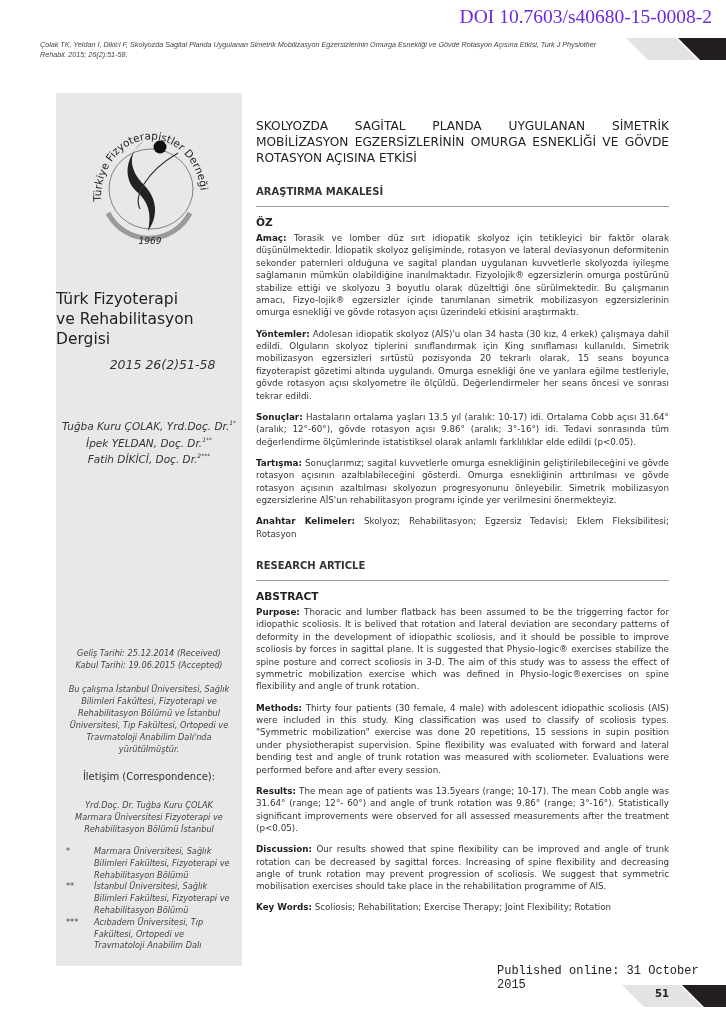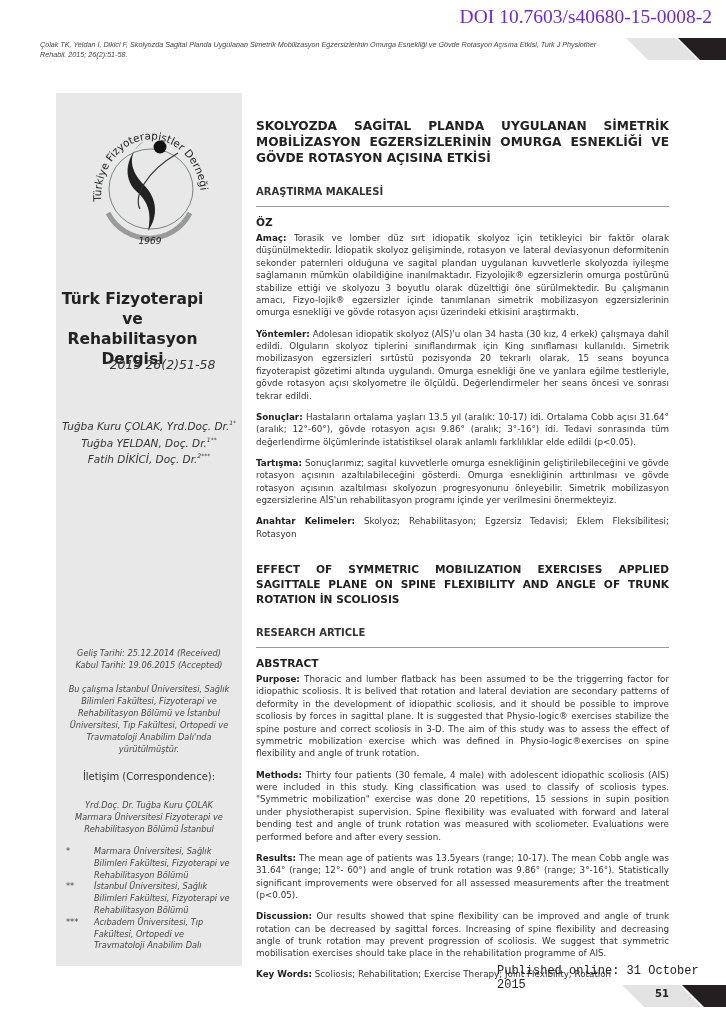--- a/index.html
+++ b/index.html
@@ -4,39 +4,39 @@
 <style>
   html, body { margin:0; padding:0; }
   body { width:726px; height:1024px; background:#fff; position:relative; overflow:hidden;
          font-family:"DejaVu Sans", sans-serif; color:#222; }
   .doi { position:absolute; top:6px; right:14px; font-family:"Liberation Serif", serif; font-size:19.5px; color:#6d28d9; }
   .citation { position:absolute; top:40px; left:40px; width:570px; font-family:"Liberation Sans", sans-serif;
               font-style:italic; font-size:7.2px; line-height:10px; color:#444; }
   .hdr-deco { position:absolute; top:38px; right:0; width:100px; height:22px; }
   .sidebar { position:absolute; left:56px; top:93px; width:186px; height:873px; background:#e8e8e8; }
   .logo { position:absolute; left:22px; top:8px; width:144px; height:150px; }
-  .journal-title { position:absolute; top:196px; left:0; width:153px; text-align:center;
-                   font-family:"DejaVu Sans", sans-serif; font-weight:bold; font-size:15.5px; line-height:20px; color:#222; }
+  .journal-title { position:absolute; top:196px; left:0; width:153px; 
+                   font-family:"DejaVu Sans", sans-serif; font-weight:normal; font-size:15.5px; line-height:20px; color:#222; }
   .journal-issue { position:absolute; top:264px; left:0; width:213px; text-align:center; font-style:italic;
                    font-size:12.5px; color:#333; font-family:"DejaVu Sans", sans-serif; }
   .authors { position:absolute; top:323px; left:0; width:186px; text-align:center; font-style:italic;
              font-size:10.5px; line-height:14px; color:#333; font-family:"DejaVu Sans", sans-serif; }
   .authors sup { font-size:6px; }
   .side-small { font-family:"DejaVu Sans", sans-serif; font-style:italic; font-size:8.2px; line-height:12px;
                 color:#444; text-align:center; position:absolute; left:4px; width:178px; }
   .dates { top:554px; }
   .conducted { top:590px; }
   .corr-head { top:678px; font-style:normal; font-size:10px; color:#333; }
   .corr-body { top:706px; }
   .affils { position:absolute; top:753px; left:10px; width:170px; font-family:"DejaVu Sans", sans-serif;
             font-style:italic; font-size:8.2px; line-height:11.8px; color:#444; }
   .affil { display:flex; }
   .affil .mark { width:28px; flex:none; font-style:normal; }
   .main { position:absolute; left:256px; top:118px; width:413px; font-family:"DejaVu Sans", sans-serif; }
-  .title { font-weight:bold; font-size:12.2px; line-height:16px; color:#222; text-align:justify; text-align-last:left; margin:0; }
+  .title { font-weight:normal; font-size:12.2px; line-height:16px; color:#222; text-align:justify; text-align-last:left; margin:0; }
   .title.en { font-size:10.6px; line-height:15px; }
   .article-type { font-weight:bold; font-size:10px; color:#333; margin-top:20px; }
   .rule { height:0; border-top:1.5px solid #999; margin-top:9px; }
   .sec-head { font-weight:bold; font-size:10.6px; color:#222; margin-top:9px; }
   .para { font-size:8.75px; line-height:12.4px; color:#333; text-align:justify; margin-top:4px; }
   .para b { color:#222; }
   .published { position:absolute; top:964px; left:497px; font-family:Liberation Mono, monospace; font-size:12px; color:#222; }
   .footer-deco { position:absolute; top:985px; right:0; width:104px; height:22px; }
   .page-num { position:absolute; top:988px; left:655px; font-weight:bold; font-size:10px; color:#222;
               font-family:"DejaVu Sans", sans-serif; }
@@ -70,21 +70,21 @@
 
   <div class="journal-title">
     <div>Türk Fizyoterapi</div>
     <div>ve Rehabilitasyon</div>
     <div>Dergisi</div>
   </div>
   <div class="journal-issue">2015 26(2)51-58</div>
 
   <div class="authors">
     <div><span>Tuğba Kuru ÇOLAK, Yrd.Doç. Dr.</span><sup>1*</sup></div>
-    <div><span>Tuğba YELDAN, Doç. Dr.</span><sup>1**</sup></div>
+    <div><span>İpek YELDAN, Doç. Dr.</span><sup>1**</sup></div>
     <div><span>Fatih DİKİCİ, Doç. Dr.</span><sup>2***</sup></div>
   </div>
 
   <div class="side-small dates">
     <div>Geliş Tarihi: 25.12.2014 (Received)</div>
     <div>Kabul Tarihi: 19.06.2015 (Accepted)</div>
   </div>
   <div class="side-small conducted">Bu çalışma İstanbul Üniversitesi, Sağlık Bilimleri Fakültesi, Fizyoterapi ve Rehabilitasyon Bölümü ve İstanbul Üniversitesi, Tıp Fakültesi, Ortopedi ve Travmatoloji Anabilim Dalı'nda yürütülmüştür.</div>
   <div class="side-small corr-head">İletişim (Correspondence):</div>
   <div class="side-small corr-body">
@@ -113,21 +113,20 @@
   <h1 class="title">SKOLYOZDA SAGİTAL PLANDA UYGULANAN SİMETRİK MOBİLİZASYON EGZERSİZLERİNİN OMURGA ESNEKLİĞİ VE GÖVDE ROTASYON AÇISINA ETKİSİ</h1>
   <div class="article-type">ARAŞTIRMA MAKALESİ</div>
   <div class="rule"></div>
   <div class="sec-head">ÖZ</div>
   <p class="para"><b>Amaç:</b> <span>Torasik ve lomber düz sırt idiopatik skolyoz için tetikleyici bir faktör olarak düşünülmektedir. İdiopatik skolyoz gelişiminde, rotasyon ve lateral deviasyonun deformitenin sekonder paternleri olduğuna ve sagital plandan uygulanan kuvvetlerle skolyozda iyileşme sağlamanın mümkün olabildiğine inanılmaktadır. Fizyolojik® egzersizlerin omurga postürünü stabilize ettiği ve skolyozu 3 boyutlu olarak düzelttiği öne sürülmektedir. Bu çalışmanın amacı, Fizyo-lojik® egzersizler içinde tanımlanan simetrik mobilizasyon egzersizlerinin omurga esnekliği ve gövde rotasyon açısı üzerindeki etkisini araştırmaktı.</span></p>
   <p class="para"><b>Yöntemler:</b> <span>Adolesan idiopatik skolyoz (AİS)'u olan 34 hasta (30 kız, 4 erkek) çalışmaya dahil edildi. Olguların skolyoz tiplerini sınıflandırmak için King sınıflaması kullanıldı. Simetrik mobilizasyon egzersizleri sırtüstü pozisyonda 20 tekrarlı olarak, 15 seans boyunca fizyoterapist gözetimi altında uygulandı. Omurga esnekliği öne ve yanlara eğilme testleriyle, gövde rotasyon açısı skolyometre ile ölçüldü. Değerlendirmeler her seans öncesi ve sonrası tekrar edildi.</span></p>
   <p class="para"><b>Sonuçlar:</b> <span>Hastaların ortalama yaşları 13.5 yıl (aralık: 10-17) idi. Ortalama Cobb açısı 31.64° (aralık; 12°-60°), gövde rotasyon açısı 9.86° (aralık; 3°-16°) idi. Tedavi sonrasında tüm değerlendirme ölçümlerinde istatistiksel olarak anlamlı farklılıklar elde edildi (p&lt;0.05).</span></p>
   <p class="para"><b>Tartışma:</b> <span>Sonuçlarımız; sagital kuvvetlerle omurga esnekliğinin geliştirilebileceğini ve gövde rotasyon açısının azaltılabileceğini gösterdi. Omurga esnekliğinin arttırılması ve gövde rotasyon açısının azaltılması skolyozun progresyonunu önleyebilir. Simetrik mobilizasyon egzersizlerine AİS'un rehabilitasyon programı içinde yer verilmesini önermekteyiz.</span></p>
   <p class="para"><b>Anahtar Kelimeler:</b> <span>Skolyoz; Rehabilitasyon; Egzersiz Tedavisi; Eklem Fleksibilitesi; Rotasyon</span></p>
 
-  <h2 class="title en" style="margin-top:22px;">EFFECT OF SYMMETRIC MOBILIZATION EXERCISES APPLIED SAGITTALE PLANE ON SPINE FLEXIBILITY AND ANGLE OF TRUNK ROTATION İN SCOLIOSIS</h2>
   <div class="article-type">RESEARCH ARTICLE</div>
   <div class="rule"></div>
   <div class="sec-head">ABSTRACT</div>
   <p class="para"><b>Purpose:</b> <span>Thoracic and lumber flatback has been assumed to be the triggerring factor for idiopathic scoliosis. It is belived that rotation and lateral deviation are secondary patterns of deformity in the development of idiopathic scoliosis, and it should be possible to improve scoliosis by forces in sagittal plane. It is suggested that Physio-logic® exercises stabilize the spine posture and correct scoliosis in 3-D. The aim of this study was to assess the effect of symmetric mobilization exercise which was defined in Physio-logic®exercises on spine flexibility and angle of trunk rotation.</span></p>
   <p class="para"><b>Methods:</b> <span>Thirty four patients (30 female, 4 male) with adolescent idiopathic scoliosis (AIS) were included in this study. King classification was used to classify of scoliosis types. "Symmetric mobilization" exercise was done 20 repetitions, 15 sessions in supin position under physiotherapist supervision. Spine flexibility was evaluated with forward and lateral bending test and angle of trunk rotation was measured with scoliometer. Evaluations were performed before and after every session.</span></p>
   <p class="para"><b>Results:</b> <span>The mean age of patients was 13.5years (range; 10-17). The mean Cobb angle was 31.64° (range; 12°- 60°) and angle of trunk rotation was 9.86° (range; 3°-16°). Statistically significant improvements were observed for all assessed measurements after the treatment (p&lt;0.05).</span></p>
   <p class="para"><b>Discussion:</b> <span>Our results showed that spine flexibility can be improved and angle of trunk rotation can be decreased by sagittal forces. Increasing of spine flexibility and decreasing angle of trunk rotation may prevent progression of scoliosis. We suggest that symmetric mobilisation exercises should take place in the rehabilitation programme of AIS.</span></p>
   <p class="para"><b>Key Words:</b> <span>Scoliosis; Rehabilitation; Exercise Therapy; Joint Flexibility; Rotation</span></p>
 </main>
 

